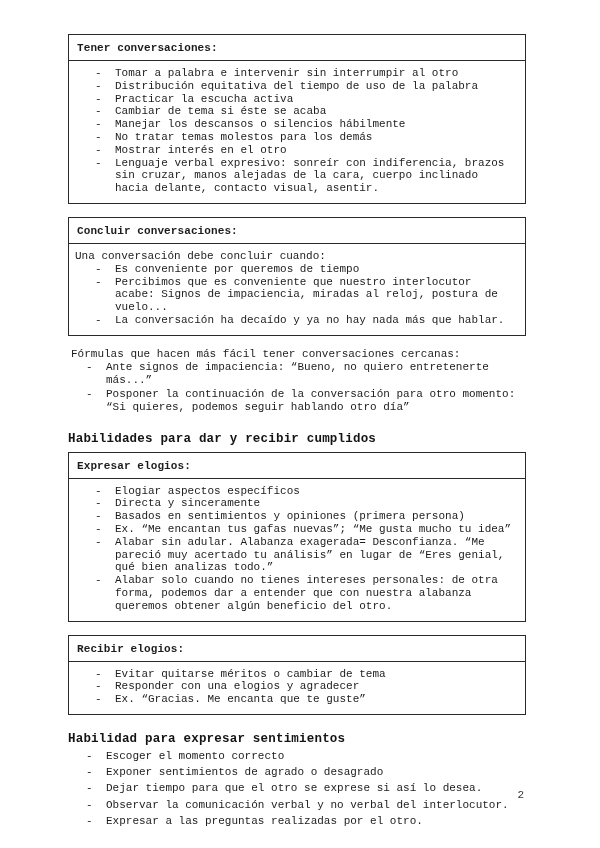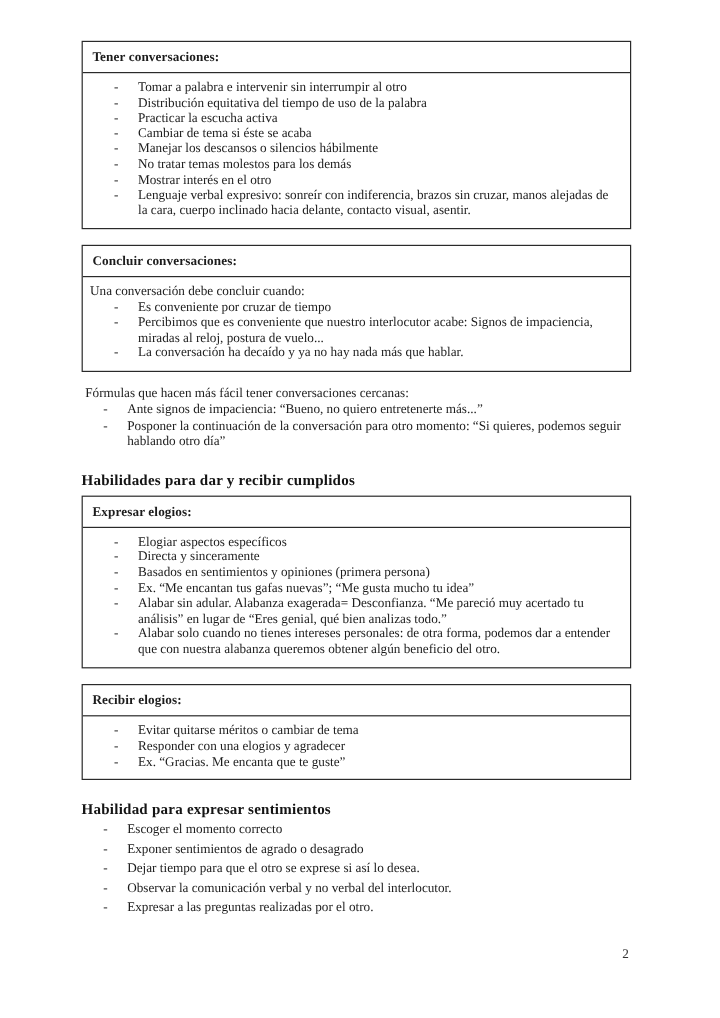--- a/index.html
+++ b/index.html
@@ -1,20 +1,20 @@
 <!DOCTYPE html>
 <html><head>
 <meta charset="utf-8">
 <style>
   html,body { margin:0; padding:0; background:#fff; }
   .page {
     position:relative;
     width:600px; height:848px;
     background:#ffffff;
-    font-family:Liberation Serif, serif;
+    font-family:Liberation Mono, monospace;
     font-size:11px;
     color:#1c1c1c;
     overflow:hidden;
   }
   .content {
     position:absolute;
     left:68px; top:34px;
     width:458px;
   }
   
@@ -96,21 +96,21 @@
           <li>Lenguaje verbal expresivo: sonreír con indiferencia, brazos sin cruzar, manos alejadas de la cara, cuerpo inclinado hacia delante, contacto visual, asentir.</li>
         </ul>
       </div>
     </section>
 
     <section class="box mt">
       <div class="box-title">Concluir conversaciones:</div>
       <div class="box-body">
         <div class="box-intro">Una conversación debe concluir cuando:</div>
         <ul class="list">
-          <li>Es conveniente por cruzar de tiempo</li>
+          <li>Es conveniente por queremos de tiempo</li>
           <li>Percibimos que es conveniente que nuestro interlocutor acabe: Signos de impaciencia, miradas al reloj, postura de vuelo...</li>
           <li>La conversación ha decaído y ya no hay nada más que hablar.</li>
         </ul>
       </div>
     </section>
 
     <section class="free-block">
       <div class="free-intro">Fórmulas que hacen más fácil tener conversaciones cercanas:</div>
       <ul class="out-list">
         <li>Ante signos de impaciencia: “Bueno, no quiero entretenerte más...”</li>

